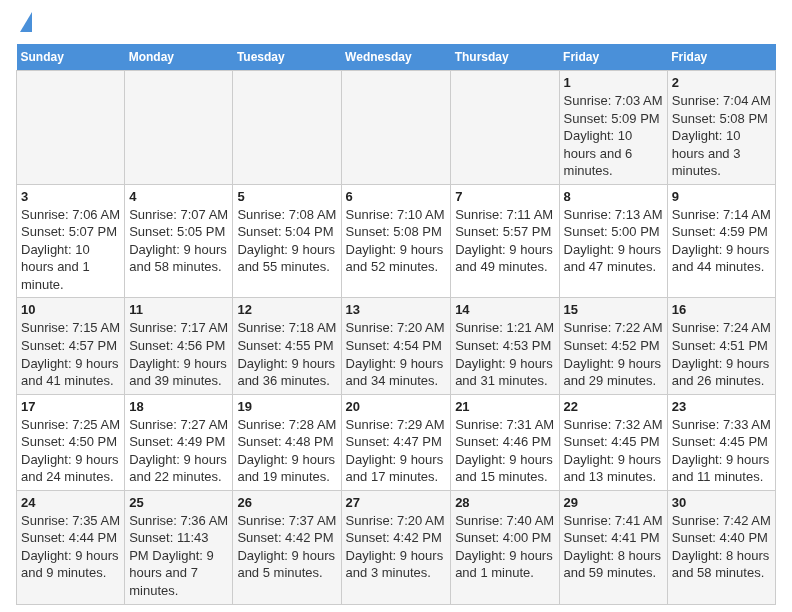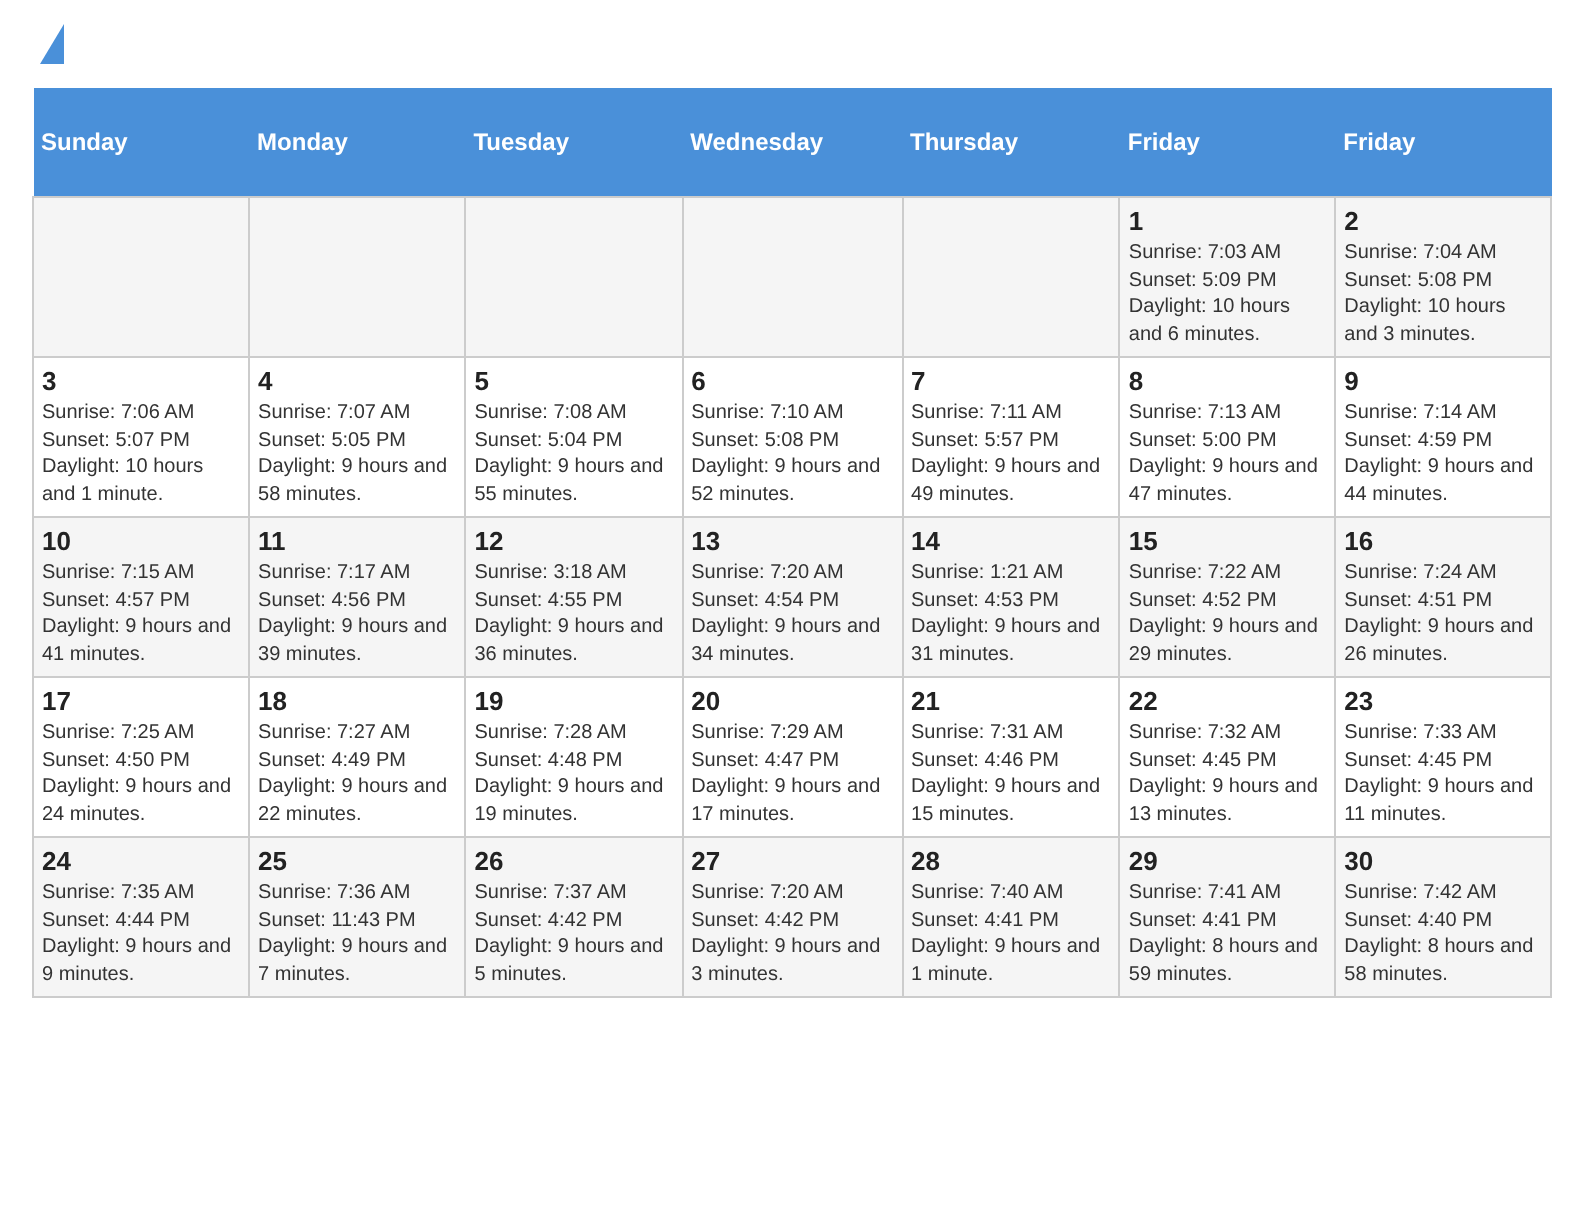--- a/index.html
+++ b/index.html
@@ -41,21 +41,21 @@
     .title-block h1 { font-size: 32px; font-weight: normal; color: #222; }
     .title-block h2 { font-size: 16px; font-weight: normal; color: #555; }
     table {
       width: 100%;
       border-collapse: collapse;
       font-size: 11px;
     }
     thead tr th {
       background: #4a90d9;
       color: #fff;
-      padding: 20px 4px;
+      padding: 6px 4px;
       text-align: left;
       font-size: 12px;
       font-weight: bold;
     }
     tbody tr td {
       border: 1px solid #ccc;
       vertical-align: top;
       padding: 4px;
       width: 113px;
       height: 80px;
@@ -65,21 +65,21 @@
     tbody tr:nth-child(even) td { background: #fff; }
     .day-num {
       font-size: 13px;
       font-weight: bold;
       color: #222;
       display: block;
       margin-bottom: 2px;
     }
     .day-info {
       color: #333;
-      font-size: 10px;
+      font-size: 13px;
       line-height: 1.35;
     }
     td.empty { background: #fff; }
   </style>
 </head>
 <body>
 
 <div class="header">
   <div class="logo">
     <div class="logo-text">
@@ -178,21 +178,21 @@
 Daylight: 9 hours and 41 minutes.</div>
         </td>
         <td>
           <span class="day-num">11</span>
           <div class="day-info">Sunrise: 7:17 AM
 Sunset: 4:56 PM
 Daylight: 9 hours and 39 minutes.</div>
         </td>
         <td>
           <span class="day-num">12</span>
-          <div class="day-info">Sunrise: 3:18 AM
+          <div class="day-info">Sunrise: 7:18 AM
 Sunset: 4:55 PM
 Daylight: 9 hours and 36 minutes.</div>
         </td>
         <td>
           <span class="day-num">13</span>
           <div class="day-info">Sunrise: 7:20 AM
 Sunset: 4:54 PM
 Daylight: 9 hours and 34 minutes.</div>
         </td>
         <td>
@@ -279,21 +279,21 @@
         </td>
         <td>
           <span class="day-num">27</span>
           <div class="day-info">Sunrise: 7:20 AM
 Sunset: 4:42 PM
 Daylight: 9 hours and 3 minutes.</div>
         </td>
         <td>
           <span class="day-num">28</span>
           <div class="day-info">Sunrise: 7:40 AM
-Sunset: 4:41 PM
+Sunset: 4:00 PM
 Daylight: 9 hours and 1 minute.</div>
         </td>
         <td>
           <span class="day-num">29</span>
           <div class="day-info">Sunrise: 7:41 AM
 Sunset: 4:41 PM
 Daylight: 8 hours and 59 minutes.</div>
         </td>
         <td>
           <span class="day-num">30</span>

